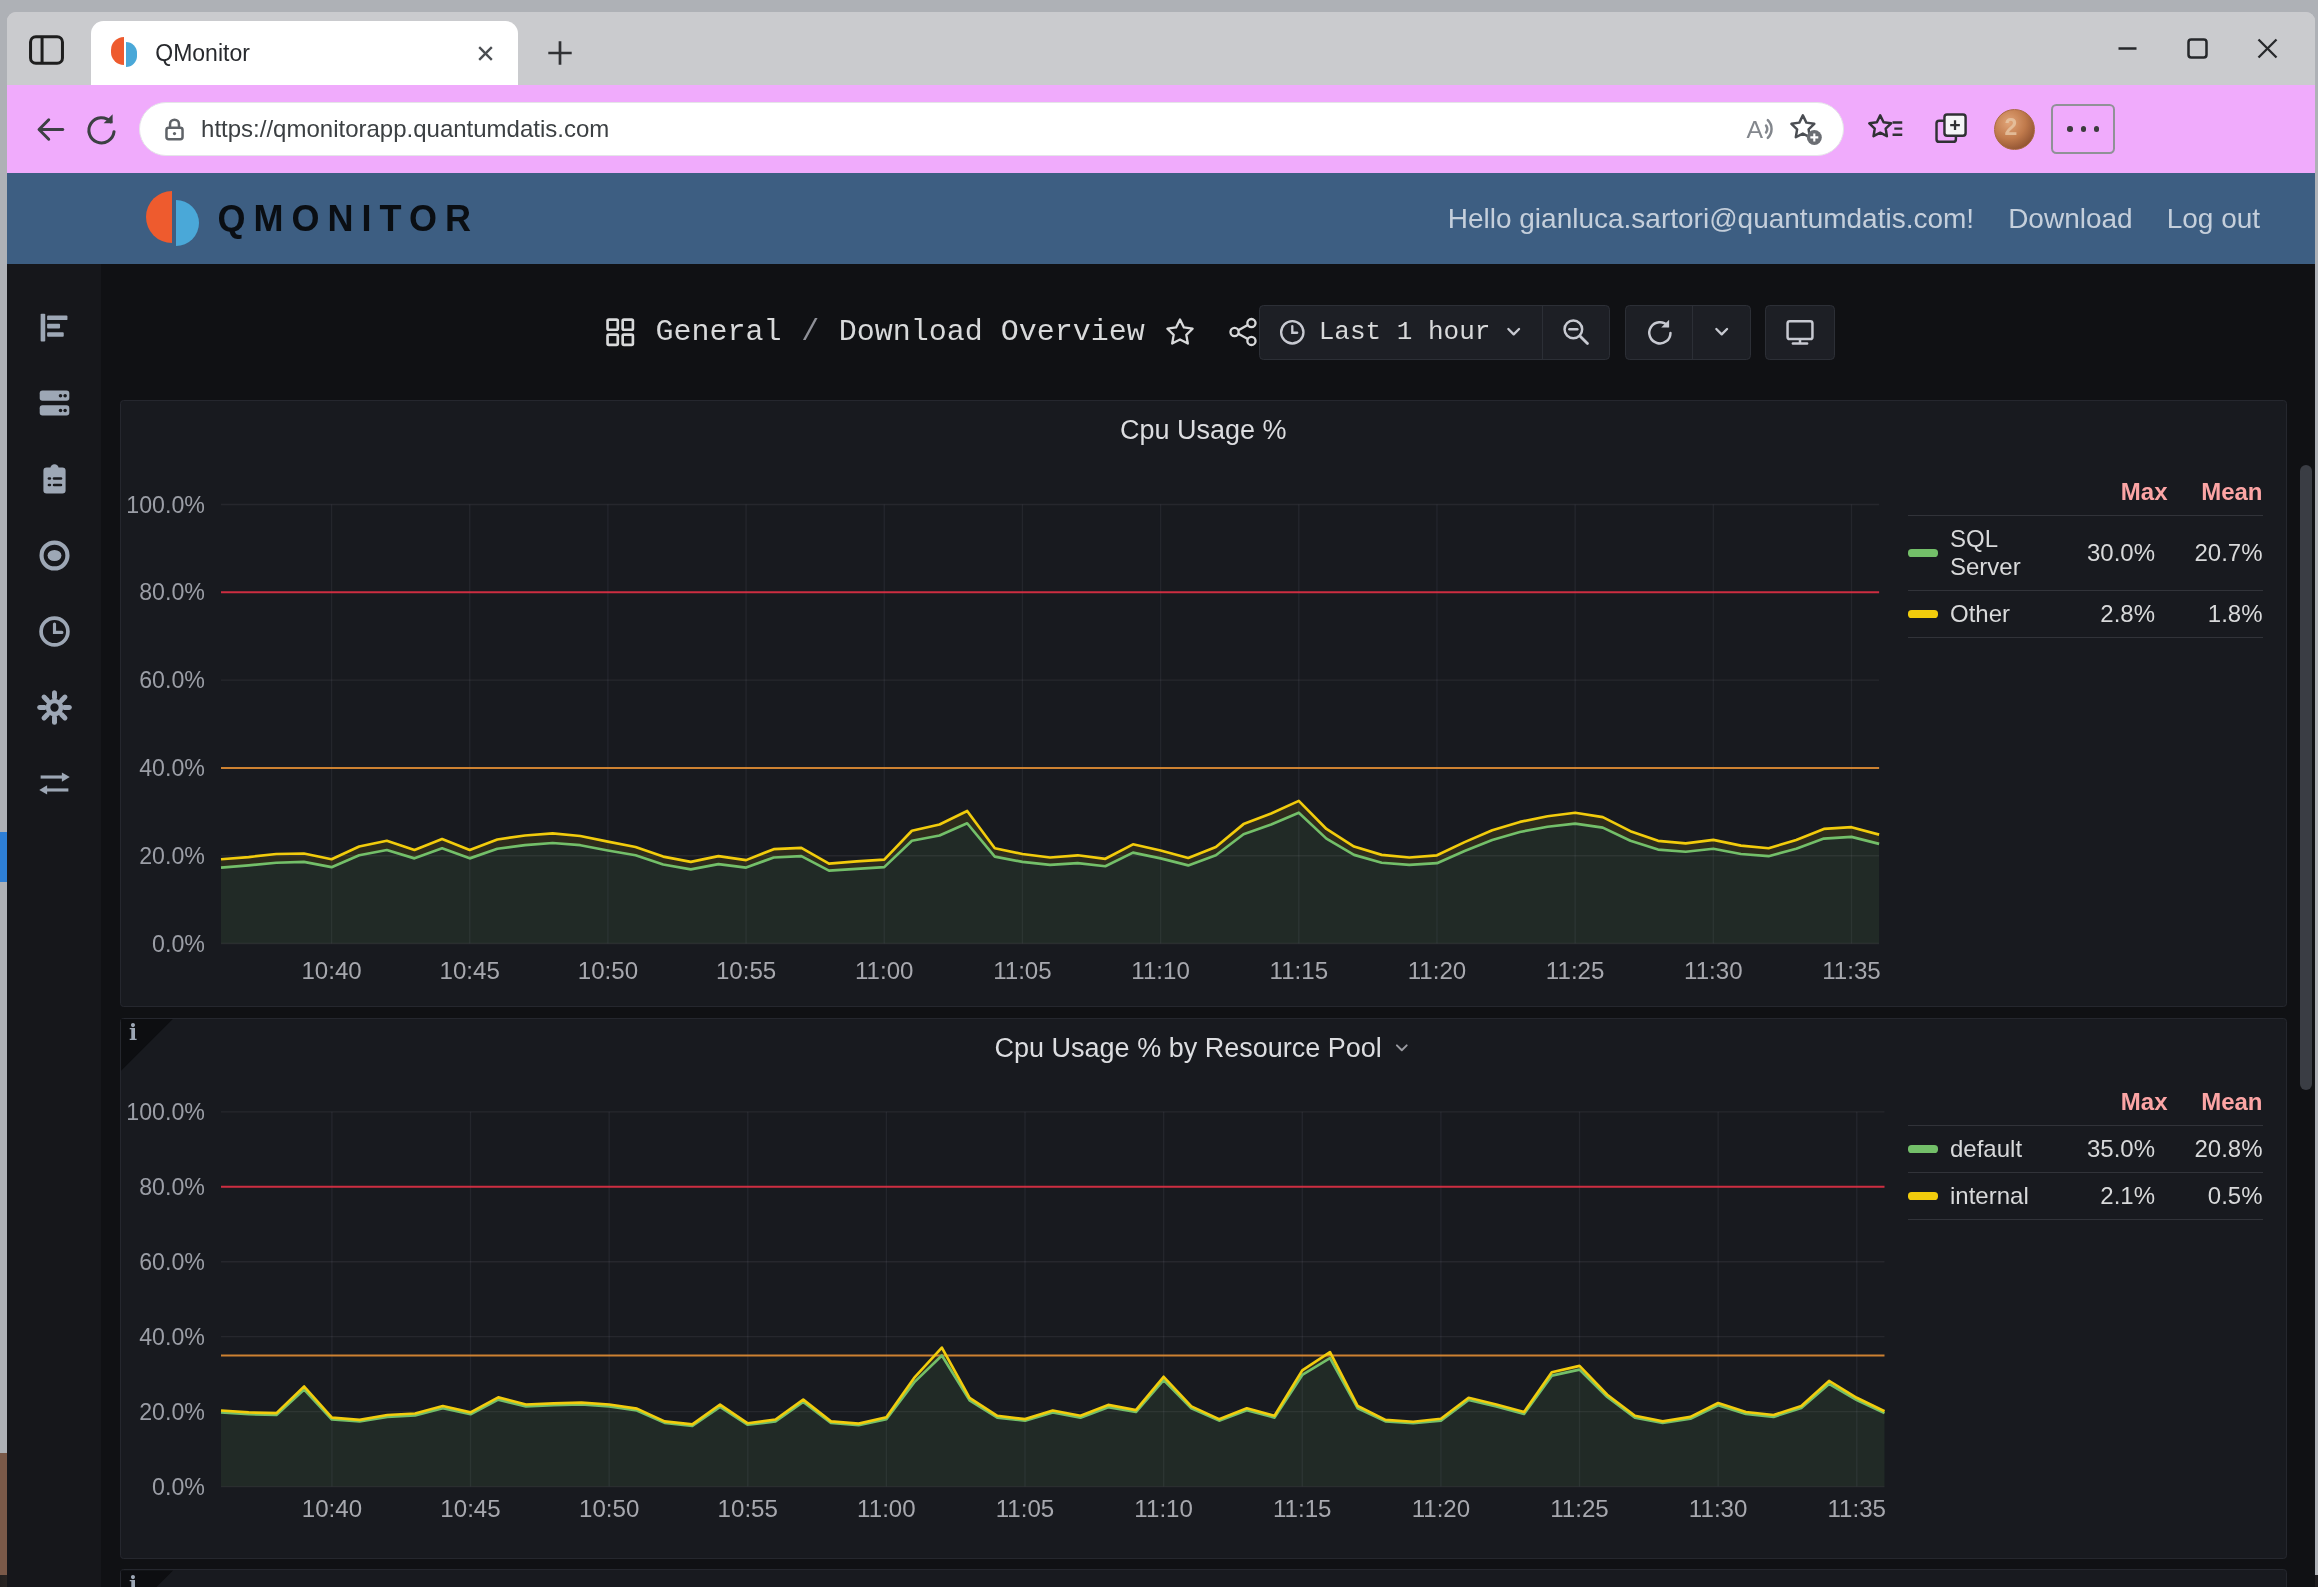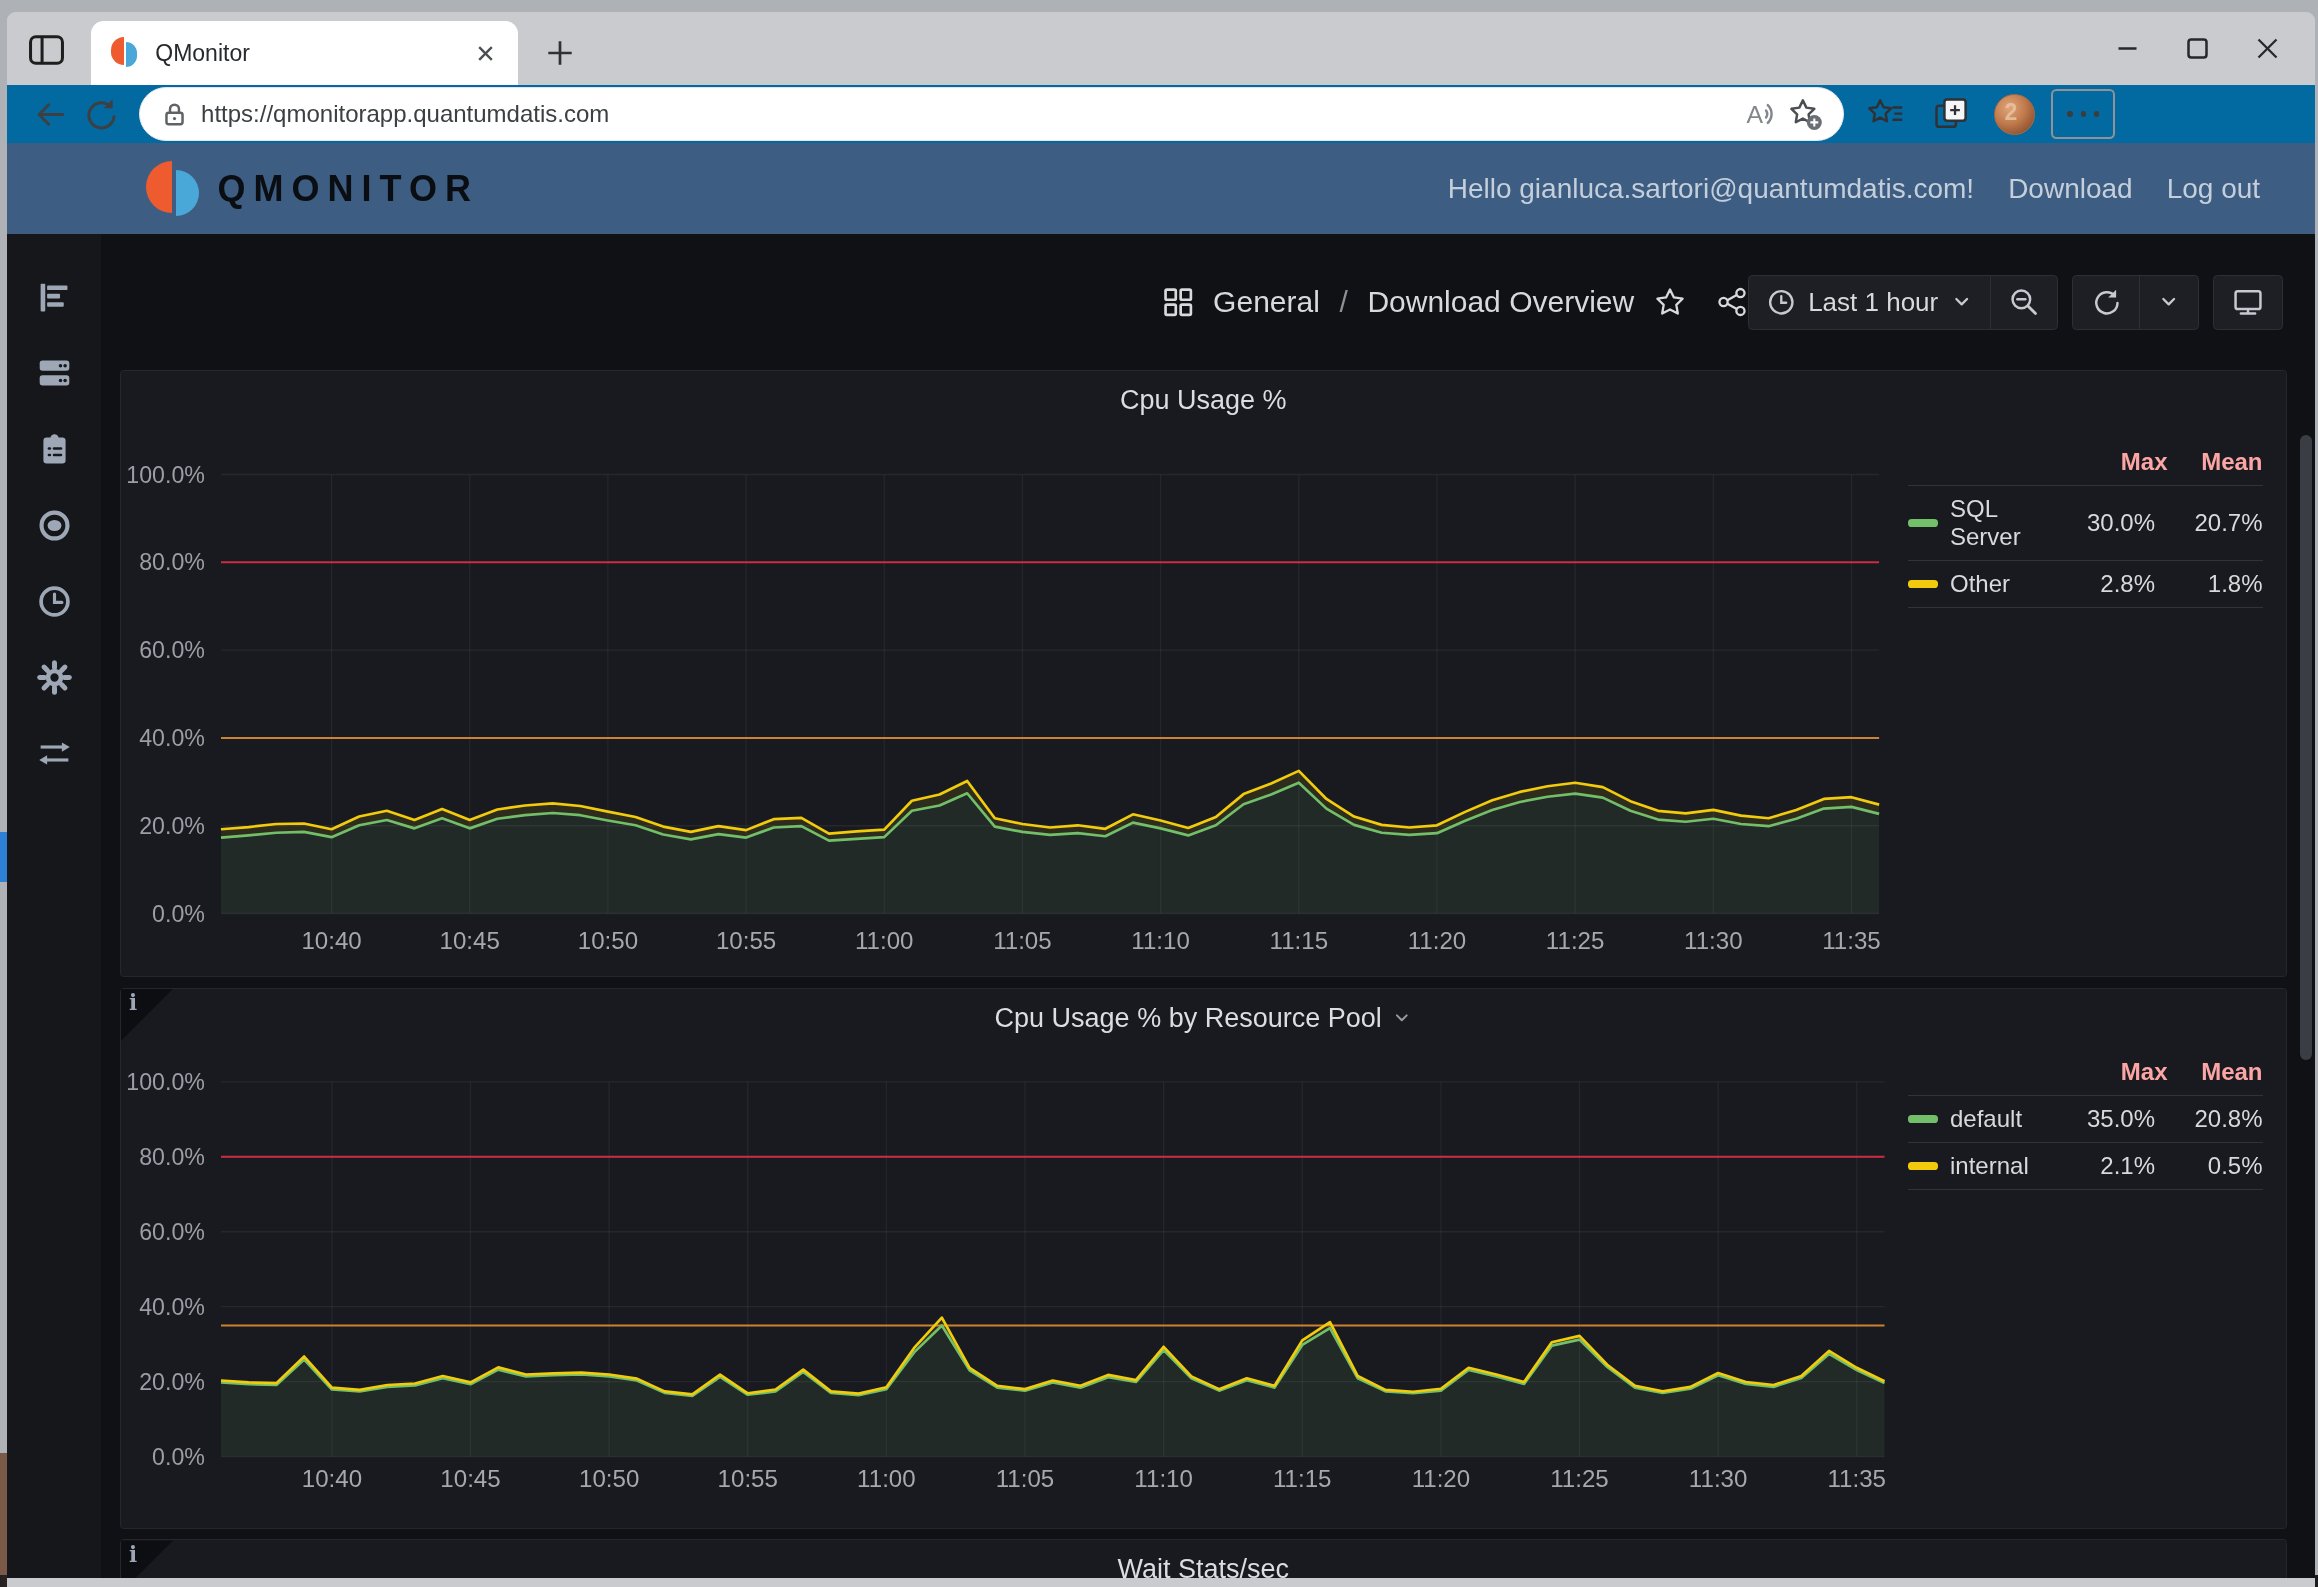--- a/index.html
+++ b/index.html
@@ -23,21 +23,21 @@
     border-radius:12.5px 12.5px 0 0; display:flex; align-items:center; padding:0 19.6px; }
   .favicon { width:28.6px; height:36px; position:relative; flex:0 0 auto; }
   .favicon .half-orange { position:absolute; left:0; top:1.8px; width:13.4px; height:28.6px; background:#EE5B2E; border-radius:14.3px 0 0 14.3px; }
   .favicon .half-blue { position:absolute; left:15px; top:7.1px; width:11.6px; height:25px; background:#4AA8D8; border-radius:0 12.5px 12.5px 0; }
   .tab-title { font-size:23px; color:#27292d; margin-left:16px; flex:1; }
   .tab-close { width:27px; height:27px; position:relative; cursor:pointer; }
   .newtab-btn { position:absolute; left:535px; top:23px; width:36px; height:36px; cursor:pointer; }
   .win-controls { position:absolute; right:12.5px; top:0; height:73px; display:flex; align-items:center; }
   .win-btn { width:70px; height:54px; display:flex; align-items:center; justify-content:center; cursor:pointer; }
 
-  .toolbar { height:58px; background:#0369a1; display:flex; align-items:center; padding:0 18px; }
+  .toolbar { height:88px; background:#f0abfc; display:flex; align-items:center; padding:0 18px; }
   .nav-btn { width:50px; height:50px; display:flex; align-items:center; justify-content:center; cursor:pointer; }
   .url-pill { margin-left:14.3px; width:1705px; height:54px; background:#FFFFFF; border:0.9px solid #E4E5E8;
     border-radius:27px; display:flex; align-items:center; padding:0 16px 0 21.4px; }
   .url-text { font-size:24px; color:#3C4043; margin-left:14.3px; flex:1; white-space:nowrap; overflow:hidden; }
   .pill-icon { width:43px; height:43px; display:flex; align-items:center; justify-content:center; cursor:pointer; }
   .tb-icon { width:50px; height:50px; display:flex; align-items:center; justify-content:center; margin-left:16px; cursor:pointer; }
   .avatar-coin { width:41px; height:41px; border-radius:50%; margin-left:18px; cursor:pointer;
     background:radial-gradient(circle at 36% 32%, #E2A579 0%, #C07A4C 45%, #8F5231 80%, #7A4226 100%);
     border:1.8px solid #A96B41; position:relative; }
   .avatar-coin::after{ content:"2"; position:absolute; left:9px; top:4.5px; font-size:23px; font-weight:700; color:#E8C7A6; opacity:.8; }
@@ -56,21 +56,21 @@
   .logo-text { font-size:36px; font-weight:700; letter-spacing:8px; color:#0A0E13; margin-left:12.5px; }
   .header-right { margin-left:auto; display:flex; align-items:center; gap:34px; }
   .header-right span, .header-right a { font-size:28px; color:#C5CFDB; text-decoration:none; }
 
   .app-body { display:flex; height:1344px; }
   .sidebar { width:94px; background:#16171B; display:flex; flex-direction:column; align-items:center;
     padding-top:45px; gap:39px; flex:0 0 auto; }
   .side-icon { width:37px; height:37px; display:flex; align-items:center; justify-content:center; cursor:pointer; }
 
   .main { flex:1; position:relative; overflow:hidden; }
-  .dash-toolbar { height:136px; display:flex; align-items:center; justify-content:flex-end; padding:0 32px 0 45px; }
+  .dash-toolbar { height:136px; display:flex; align-items:center; justify-content:center; padding:0 22px 0 45px;font-family:Liberation Mono, monospace; }
   .breadcrumb { display:flex; align-items:center; gap:19.6px; }
   .crumb-txt { font-size:30px; color:#D8D9DA; }
   .crumb-sep { font-size:30px; color:#8E9097; }
   .bc-icon { width:32px; height:32px; display:flex; align-items:center; justify-content:center; cursor:pointer; }
 
   .dt-right { display:flex; align-items:center; gap:14.3px; }
   .btn-group { display:flex; align-items:stretch; height:55px; background:#1D1F25; border:1.8px solid #2C2F36; border-radius:4.5px; overflow:hidden; }
   .gbtn { display:flex; align-items:center; gap:12.5px; padding:0 18px; cursor:pointer; color:#D8D9DA; font-size:26px; }
   .gbtn + .gbtn { border-left:1.8px solid #2C2F36; }
 

